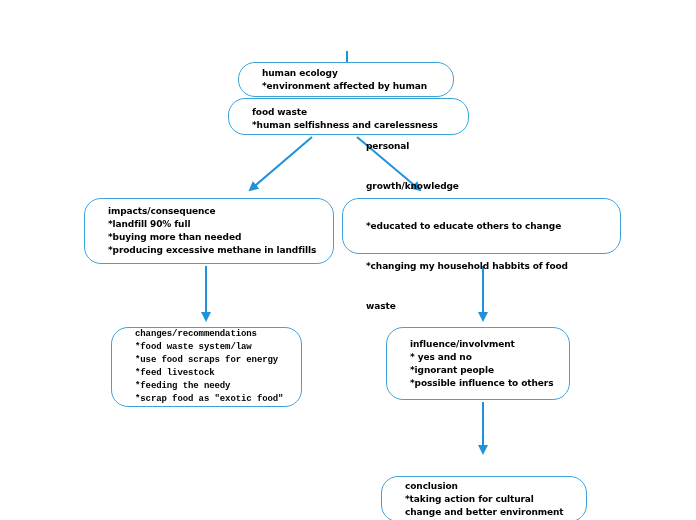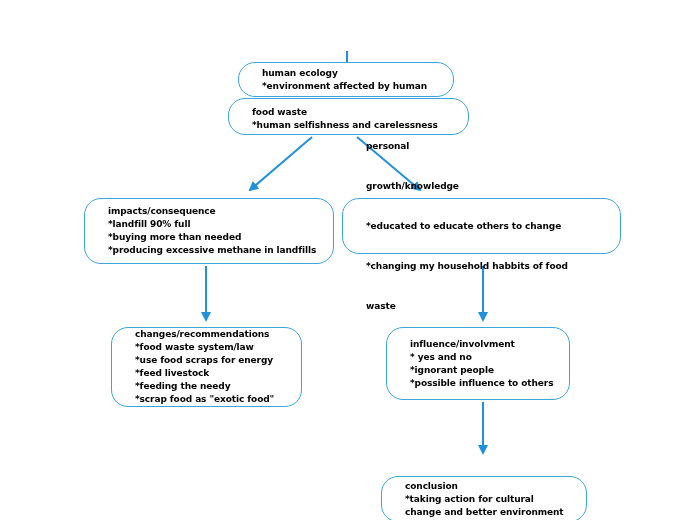--- a/index.html
+++ b/index.html
@@ -73,21 +73,21 @@
   </div>
 
   <div class="node" style="left:342px; top:198px; width:279px; height:56px;gap:27px;">
     <div class="line">personal</div>
     <div class="line">growth/knowledge</div>
     <div class="line">*educated to educate others to change</div>
     <div class="line">*changing my household habbits of food</div>
     <div class="line">waste</div>
   </div>
 
-  <div class="node" style="left:111px; top:327px; width:191px; height:80px;">
+  <div class="node" style="left:111px; top:327px; width:191px; height:80px;font-family:Liberation Mono, monospace;">
     <div class="line">changes/recommendations</div>
     <div class="line">*food waste system/law</div>
     <div class="line">*use food scraps for energy</div>
     <div class="line">*feed livestock</div>
     <div class="line">*feeding the needy</div>
     <div class="line">*scrap food as "exotic food"</div>
   </div>
 
   <div class="node" style="left:386px; top:327px; width:184px; height:73px;">
     <div class="line">influence/involvment</div>

